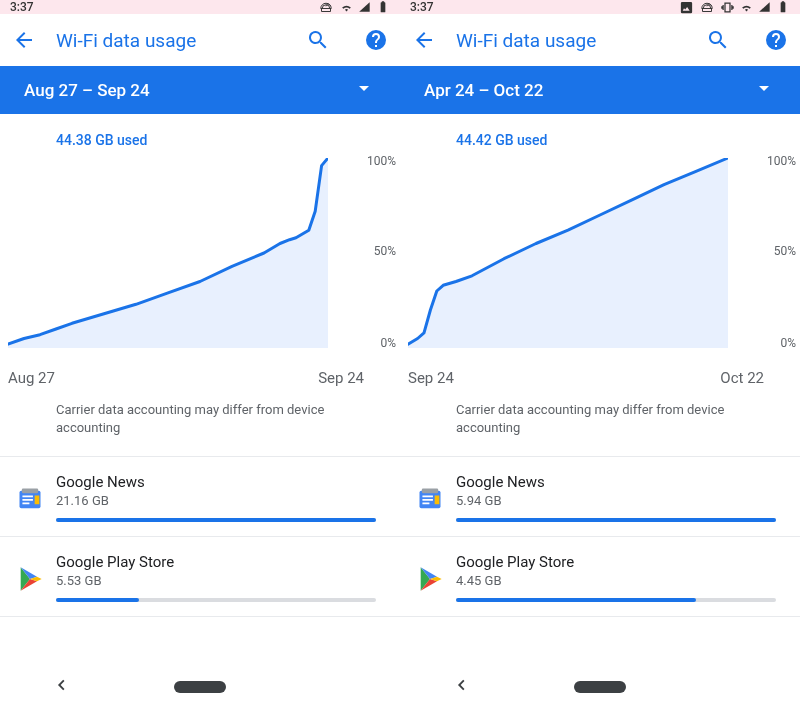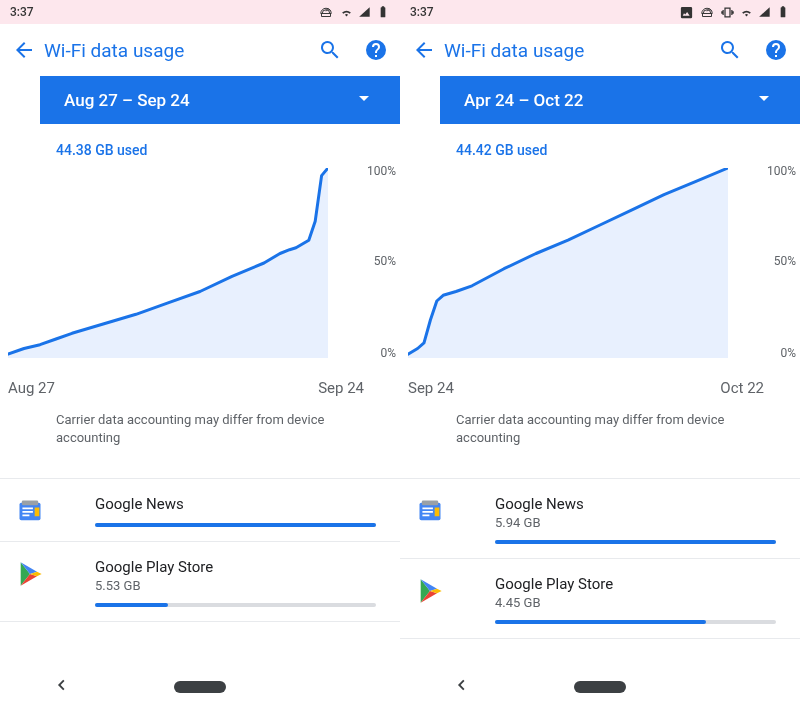--- a/index.html
+++ b/index.html
@@ -1,45 +1,45 @@
 <!DOCTYPE html>
 <html><head>
 <meta charset="utf-8">
 <style>
   * { box-sizing: border-box; margin: 0; padding: 0; }
   html, body { width: 800px; height: 708px; font-family: Roboto, "Helvetica Neue", Arial, sans-serif; background:#fff; }
   .wrap { display:flex; width:800px; height:708px; }
   .phone { width:400px; height:708px; display:flex; flex-direction:column; position:relative; }
 
   
-  .statusbar { height:24px; background:#fde7ed; display:flex; align-items:center; justify-content:space-between; padding:0 10px; font-size:12px; font-weight:500; color:#333; }
+  .statusbar { height:14px; background:#fde7ed; display:flex; align-items:center; justify-content:space-between; padding:0 10px; font-size:12px; font-weight:500; color:#333; }
   .status-icons { display:flex; align-items:center; gap:4px; }
   .status-icons svg { display:block; }
 
   
-  .appbar { height:52px; background:#fff; display:flex; align-items:center; padding:0 12px; gap:8px; }
+  .appbar { height:52px; background:#fff; display:flex; align-items:center; padding:0 12px; gap:20px; }
   .appbar .title { flex:1; color:#1a73e8; font-size:19px; font-weight:400; }
   .icon-btn { width:24px; height:24px; display:flex; align-items:center; justify-content:center; color:#1a73e8; cursor:pointer; }
 
   
-  .range { height:48px; background:#1a73e8; color:#fff; display:flex; align-items:center; justify-content:space-between; padding:0 24px; font-size:17px; font-weight:500; cursor:pointer;margin-left:40px;}
+  .range { height:48px; background:#1a73e8; color:#fff; display:flex; align-items:center; justify-content:space-between; padding:0 24px; font-size:17px; font-weight:500; cursor:pointer;}
   .range .chev { color:#fff; }
 
   
   .usage-summary { padding:18px 0 4px 56px; color:#1a73e8; font-size:14px; font-weight:500;}
 
   
   .chart-area { position:relative; height:215px; padding:0 36px 0 8px; }
   .chart-svg { position:absolute; left:8px; top:6px; width:320px; height:190px; }
   .ylabel { position:absolute; right:4px; font-size:12px; color:#5f6368; }
   .xlabels { display:flex; justify-content:space-between; padding:2px 36px 0 8px; font-size:15px; color:#5f6368;}
-  .disclaimer { padding:14px 24px 32px 56px; font-size:13px; color:#5f6368; line-height:1.35; border-bottom:1px solid #e8eaed;}
-
-  
-  .app-row { display:flex; align-items:flex-start; padding:16px 24px 14px 16px; border-bottom:1px solid #e8eaed; cursor:pointer;gap:39px;}
+  .disclaimer { padding:14px 24px 20px 56px; font-size:13px; color:#5f6368; line-height:1.35; border-bottom:1px solid #e8eaed;}
+
+  
+  .app-row { display:flex; align-items:center; padding:16px 24px 14px 16px; border-bottom:1px solid #e8eaed; cursor:pointer;}
   .app-row:last-of-type { border-bottom:none; }
   .app-icon { width:28px; height:28px; margin-right:12px; margin-top:2px; flex:none;}
   .app-meta { flex:1; }
   .app-name { font-size:15px; color:#202124;}
   .app-amount { font-size:13px; color:#5f6368; margin-top:2px;}
   .bar-track { margin-top:10px; height:4px; border-radius:2px; background:#dadce0; position:relative;}
   .bar-fill { position:absolute; left:0; top:0; bottom:0; background:#1a73e8; border-radius:2px;}
 
   
   .navbar { margin-top:auto; height:42px; background:#fff; display:flex; align-items:center; justify-content:space-around;}
@@ -118,20 +118,21 @@
         <div class="app-icon"><svg viewBox="0 0 48 48" width="28" height="28">
             <rect x="6" y="10" width="36" height="30" rx="3" fill="#4285f4"></rect>
             <rect x="10" y="6" width="28" height="8" rx="2" fill="#9aa0a6"></rect>
             <rect x="11" y="18" width="18" height="3" fill="#fff"></rect>
             <rect x="11" y="24" width="18" height="3" fill="#fff"></rect>
             <rect x="11" y="30" width="12" height="3" fill="#fff"></rect>
             <rect x="32" y="18" width="8" height="15" fill="#fbbc04"></rect>
           </svg></div>
         <div class="app-meta">
           <div class="app-name">Google News</div>
+          <div class="app-amount">21.16 GB</div>
           <div class="bar-track">
             <div class="bar-fill" style="width:100%"></div>
           </div>
         </div>
       </div>
       <div class="app-row">
         <div class="app-icon"><svg viewBox="0 0 48 48" width="28" height="28">
             <path d="M8 4v40l16-20z" fill="#34a853"></path>
             <path d="M8 4l28 16-12 4z" fill="#4285f4"></path>
             <path d="M8 44l28-16-12-4z" fill="#ea4335"></path>

